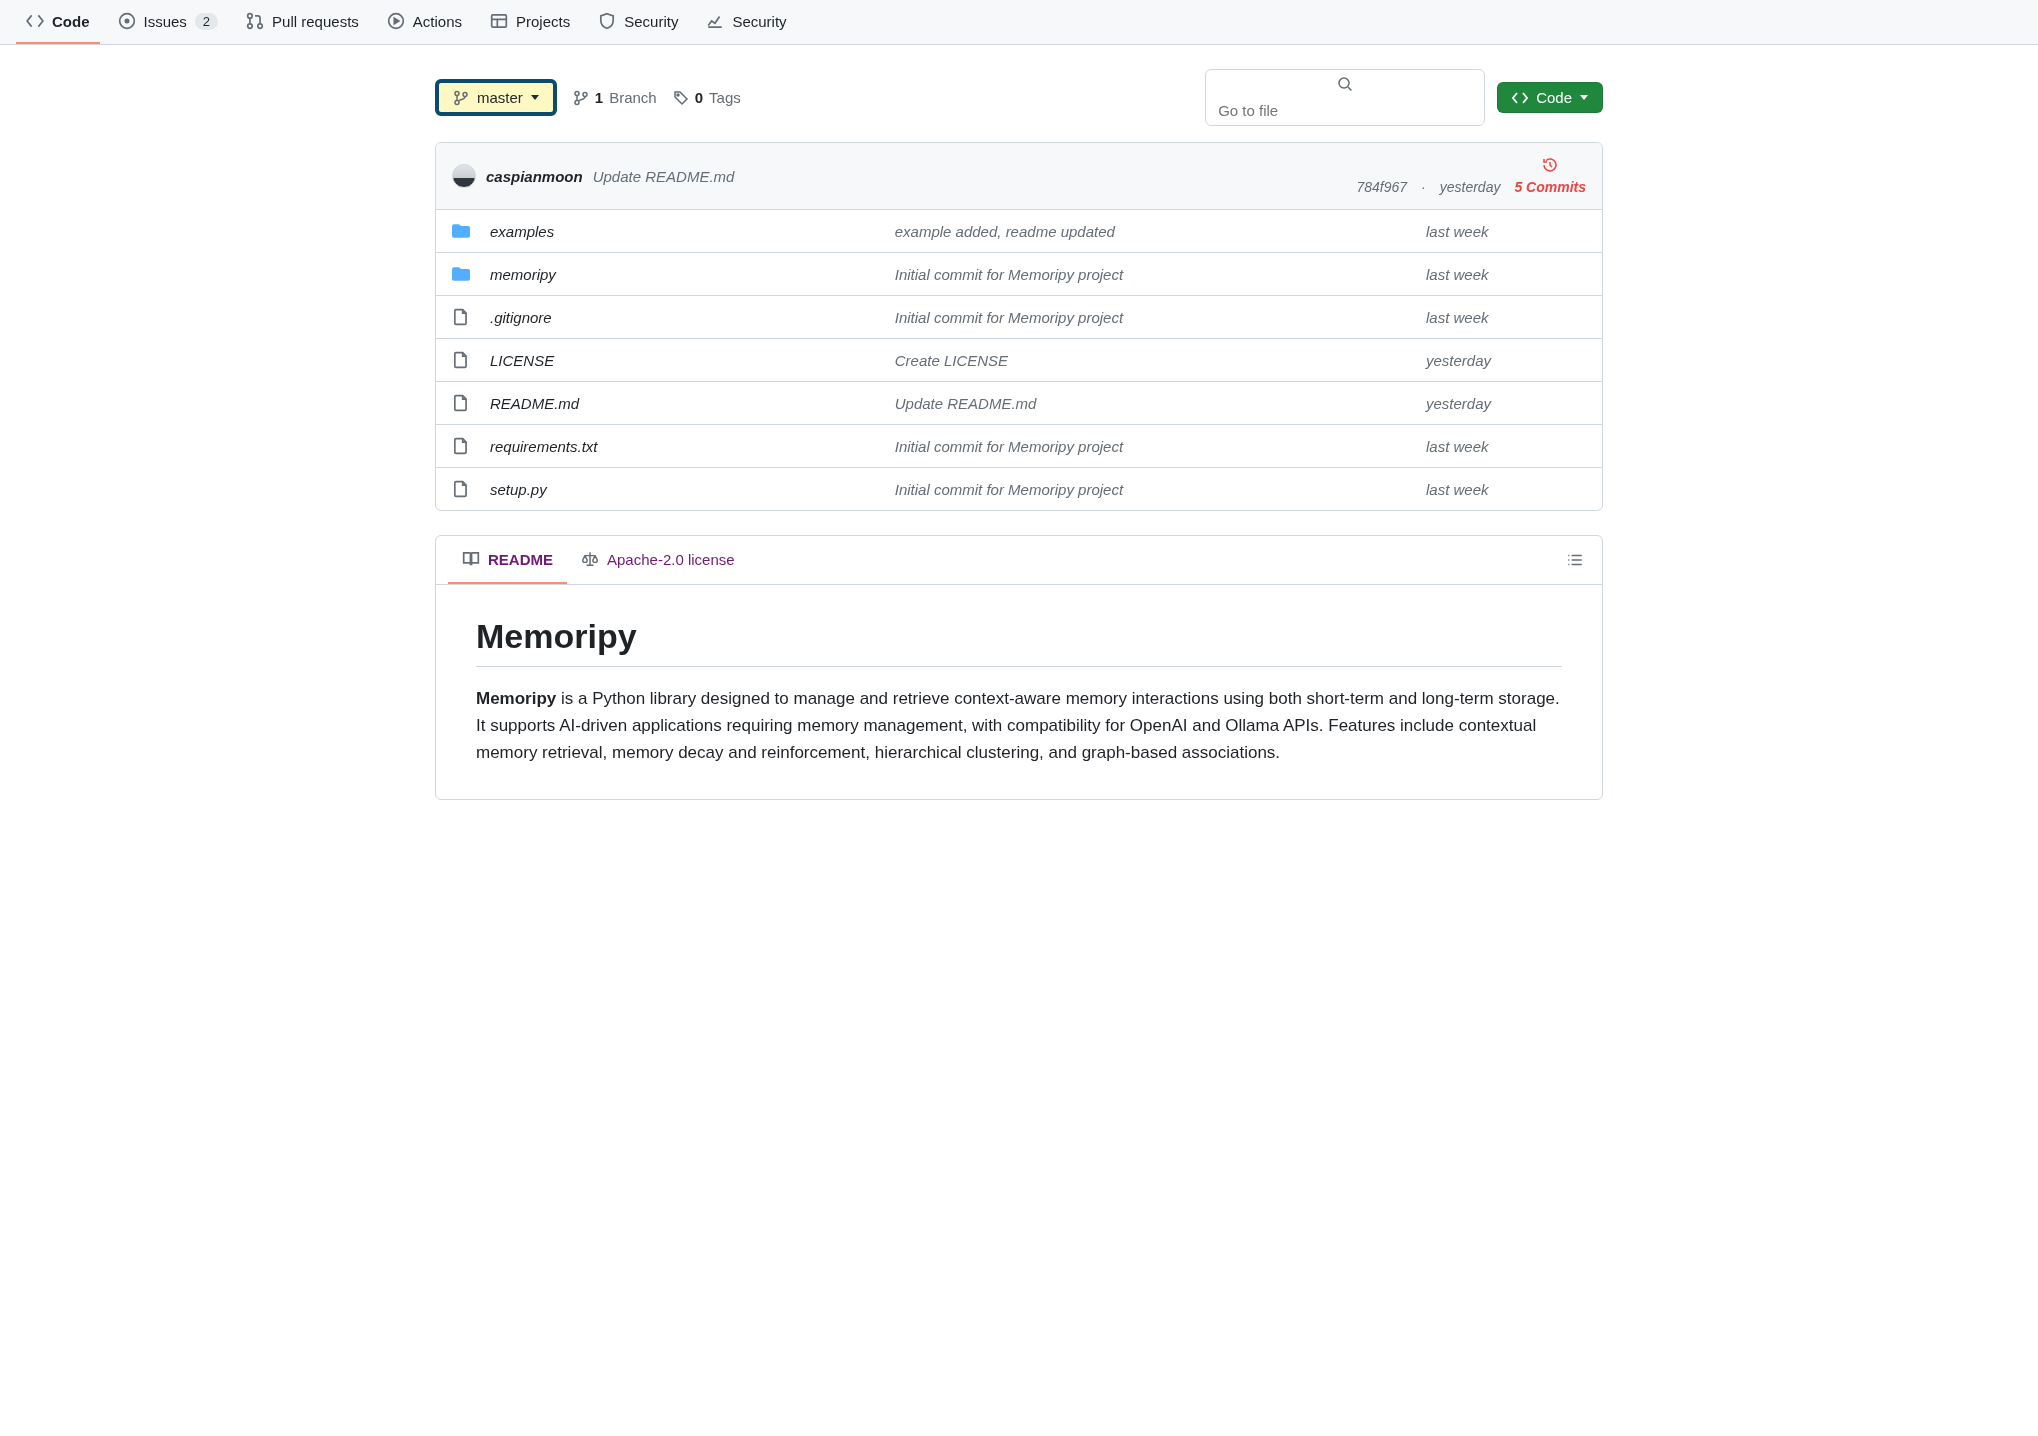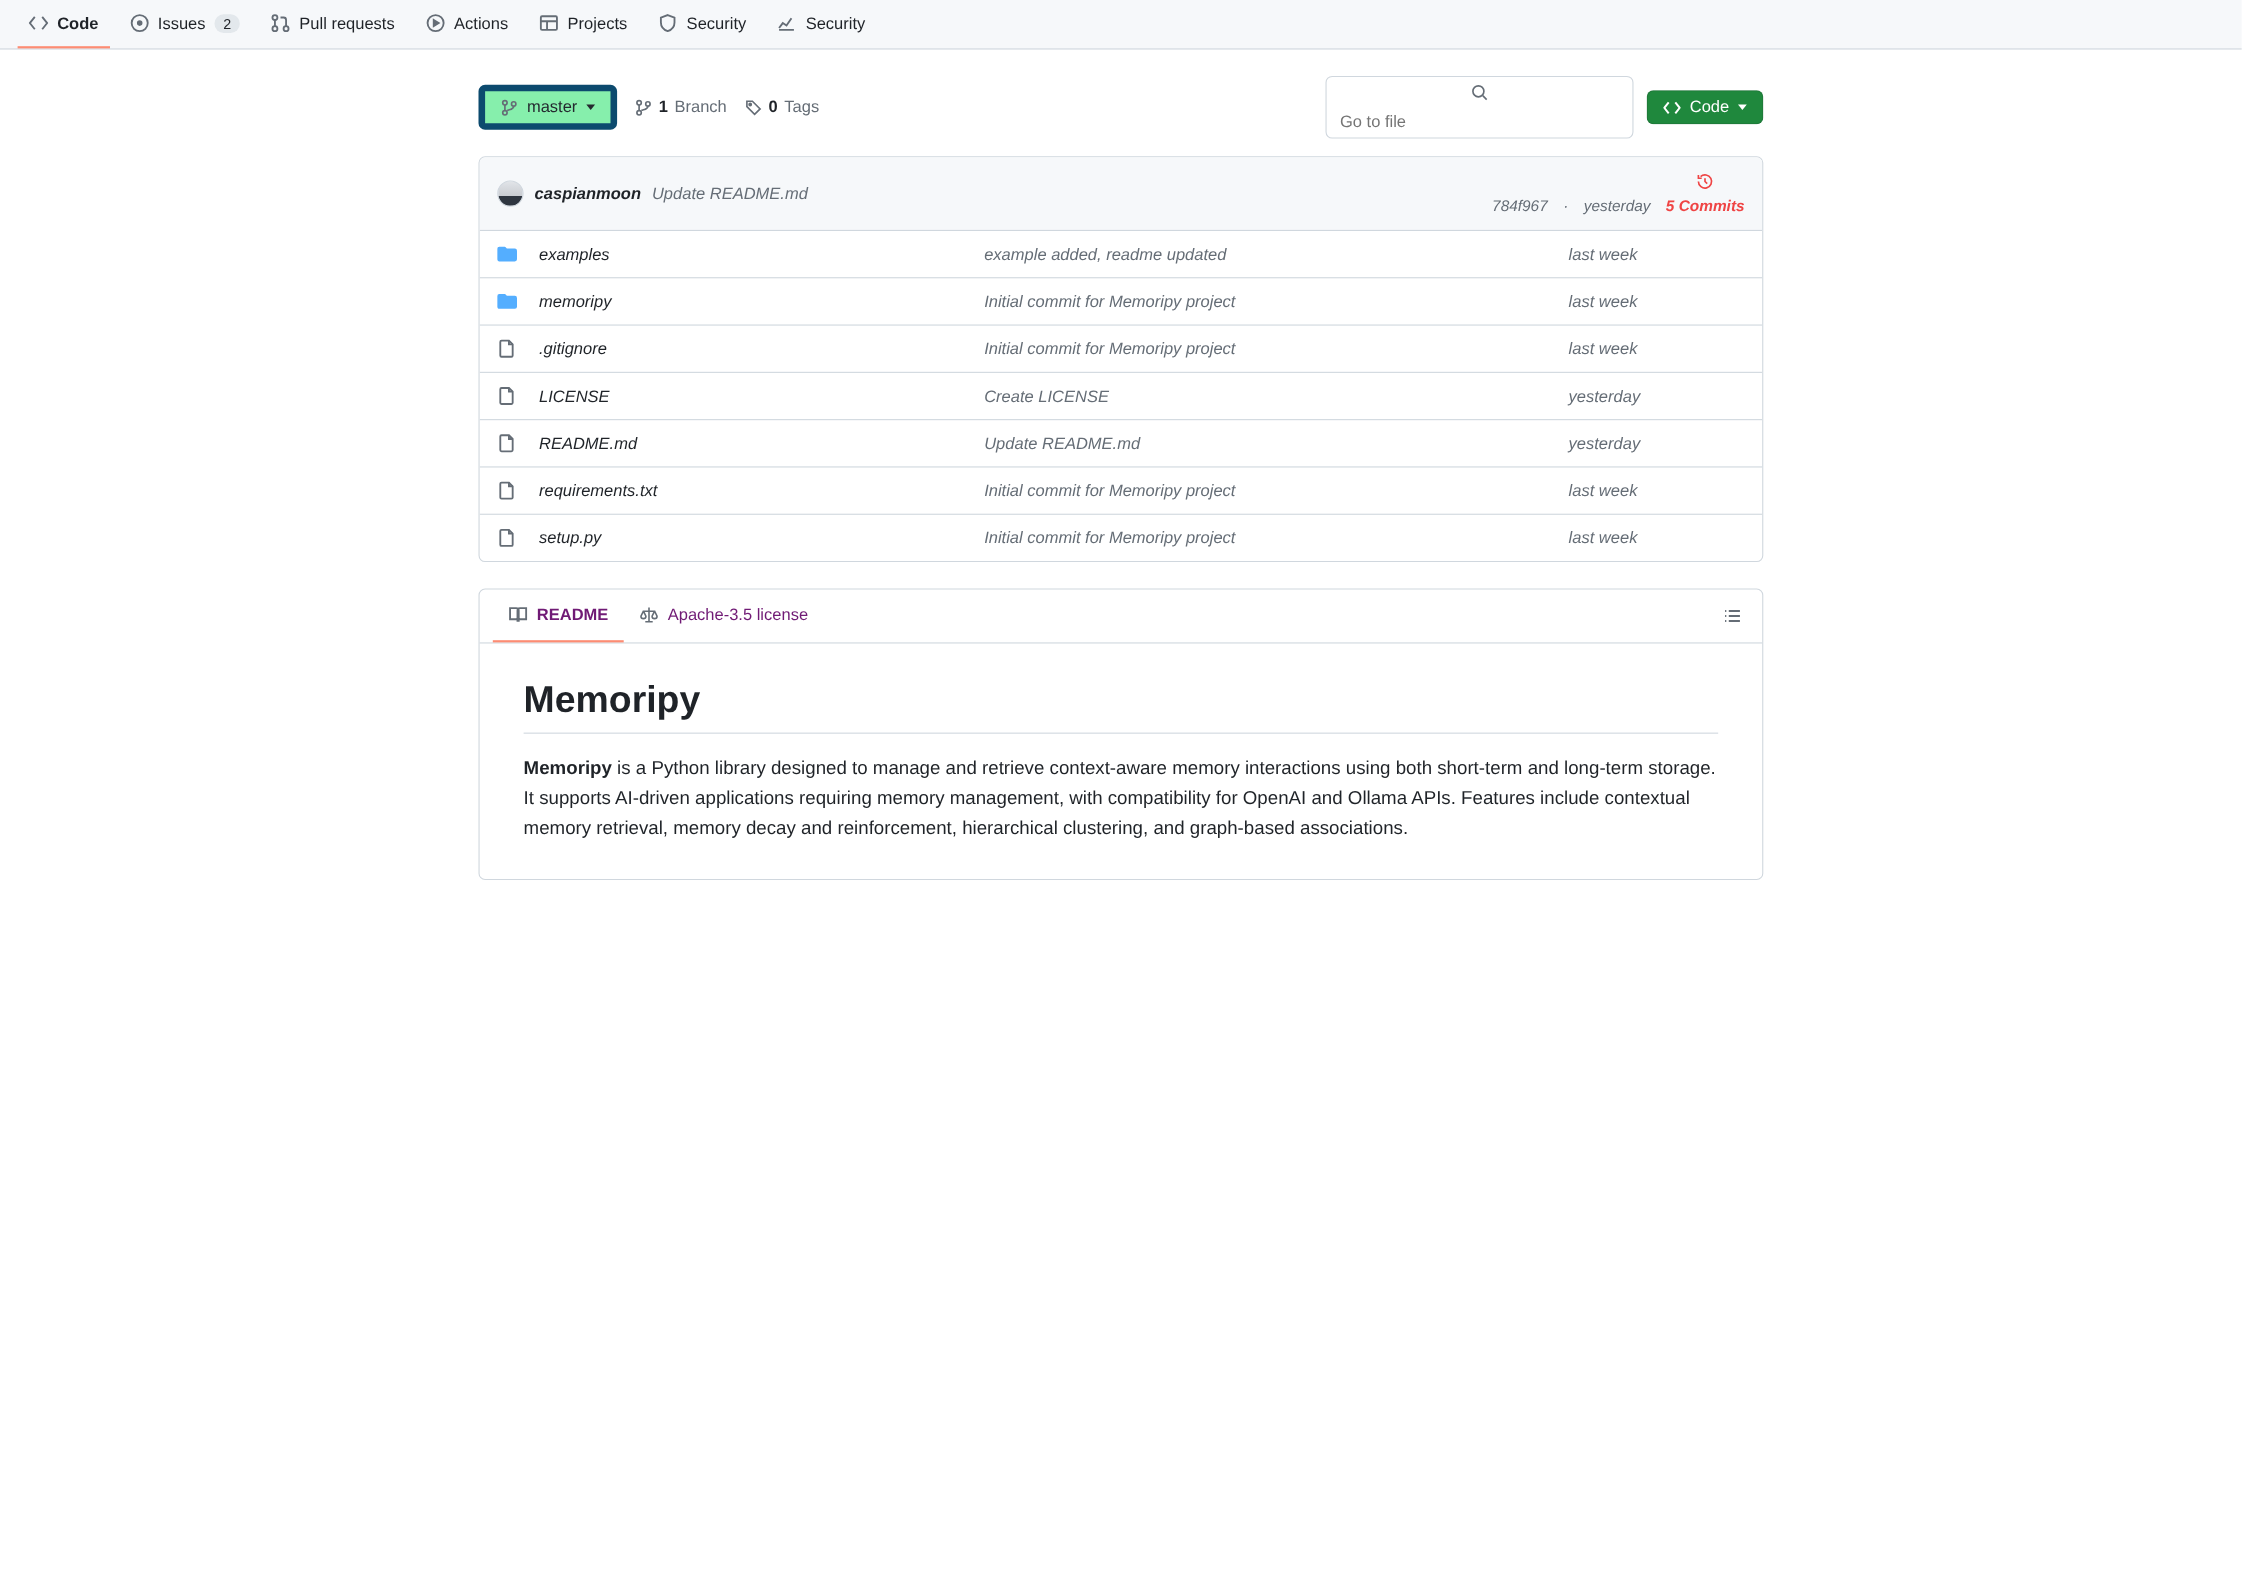--- a/index.html
+++ b/index.html
@@ -51,22 +51,22 @@
   justify-content: space-between;
   gap: 16px;
   margin-bottom: 16px;
 }
 .file-nav-left { display: flex; align-items: center; gap: 16px; }
 .file-nav-right { display: flex; align-items: center; gap: 12px; }
 .branch-btn {
   display: flex;
   align-items: center;
   gap: 8px;
-  background: #86efac;
-  border: 6px solid #0c4a6e;
+  background: #fef9c3;
+  border: 4px solid #0c4a6e;
   border-radius: 6px;
   padding: 6px 14px;
   font-size: 15px;
   font-weight: 500;
   color: #24292f;
   cursor: pointer;
 }
 .branch-btn .icon { color: #656d76; }
 .stat-link {
   display: flex;
@@ -428,21 +428,21 @@
               </svg>
           </span>
           <span>README</span>
         </div>
         <div class="readme-tab">
           <span class="icon">
             <svg width="18" height="18" viewBox="0 0 16 16" fill="none" stroke="currentColor" stroke-width="1.3">
                 <path d="M8 2v11M5 13.5h6M3 5h10M3.5 5l-2 4a2 2 0 0 0 4 0l-2-4M12.5 5l-2 4a2 2 0 0 0 4 0l-2-4"></path>
               </svg>
           </span>
-          <span>Apache-3.5 license</span>
+          <span>Apache-2.0 license</span>
         </div>
       </div>
       <div class="outline-btn">
         <span>
           <svg width="18" height="18" viewBox="0 0 16 16" fill="none" stroke="currentColor" stroke-width="1.5">
               <path d="M2 4h1M5 4h9M2 8h1M5 8h9M2 12h1M5 12h9"></path>
             </svg>
         </span>
       </div>
     </div>

